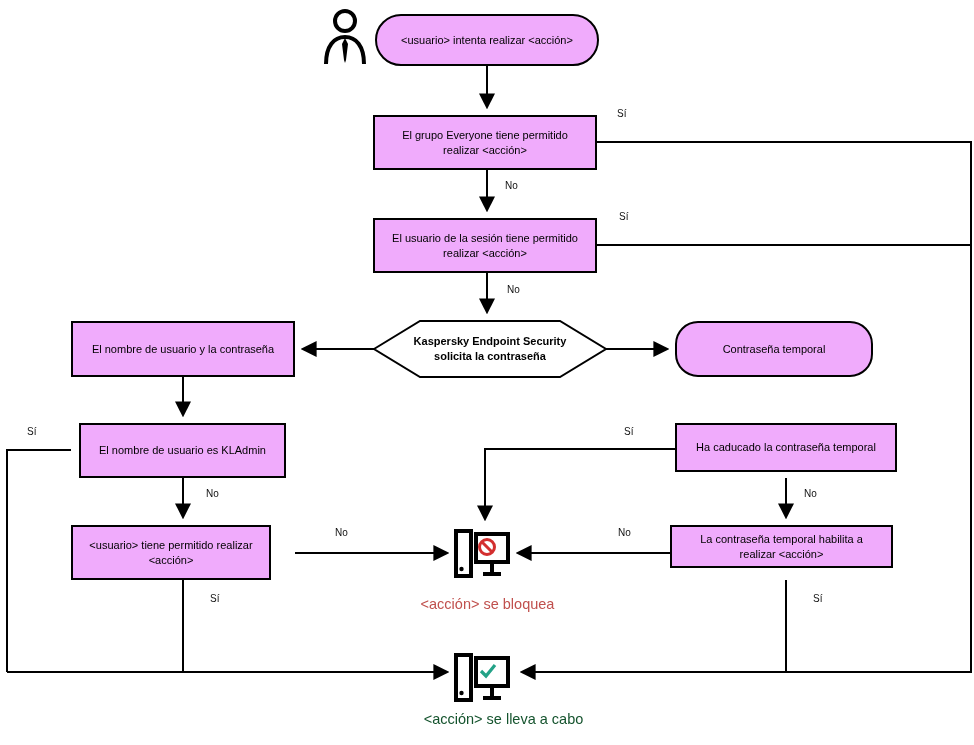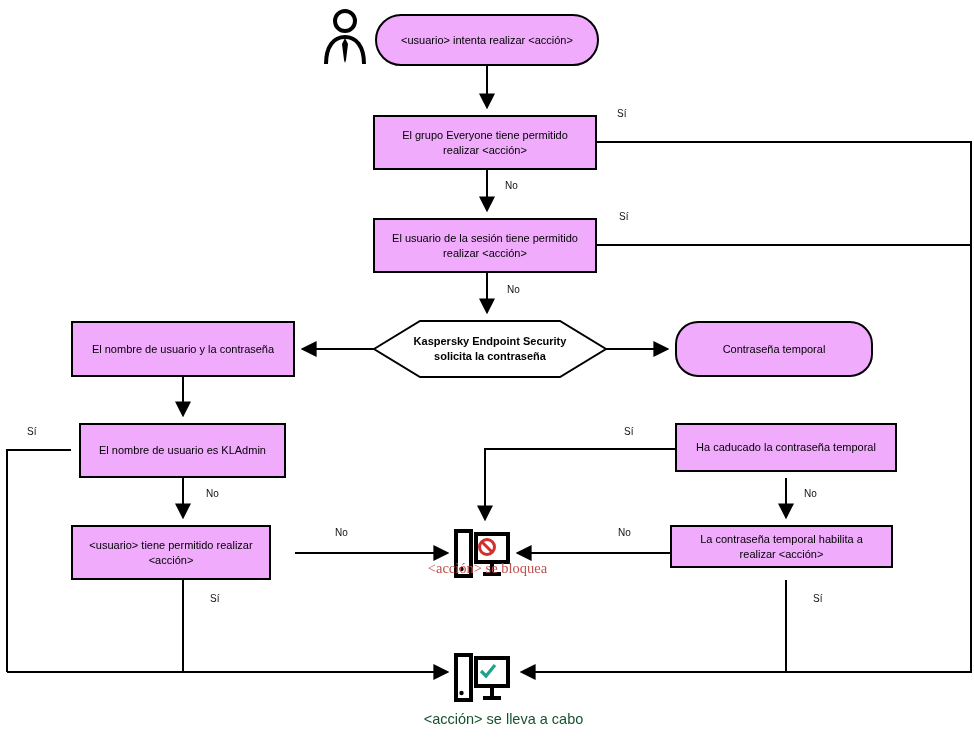--- a/index.html
+++ b/index.html
@@ -134,21 +134,21 @@
     <rect x="4" y="7" width="15" height="45" fill="#fff" stroke="#000" stroke-width="4"></rect>
     <circle cx="9.5" cy="45" r="2.2" fill="#000"></circle>
     <rect x="24" y="10" width="32" height="28" fill="#fff" stroke="#000" stroke-width="4"></rect>
     <line x1="40" y1="40" x2="40" y2="48" stroke="#000" stroke-width="4"></line>
     <line x1="31" y1="50" x2="49" y2="50" stroke="#000" stroke-width="4"></line>
     <g>
       <circle cx="35" cy="23" r="7.5" fill="#fff" stroke="#d32f2f" stroke-width="3"></circle>
       <line x1="30" y1="18" x2="40" y2="28" stroke="#d32f2f" stroke-width="3"></line>
     </g>
   </svg>
-  <div class="outcome" style="left:380px;top:560px;width:215px;color:#c0504d;font-family:Liberation Serif, serif;">&lt;acción&gt; se bloquea</div>
+  <div class="outcome" style="left:380px;top:596px;width:215px;color:#c0504d;">&lt;acción&gt; se bloquea</div>
 
   <svg class="layer" style="left:452px;top:648px;" width="60" height="62" viewBox="0 0 60 62">
     <rect x="4" y="7" width="15" height="45" fill="#fff" stroke="#000" stroke-width="4"></rect>
     <circle cx="9.5" cy="45" r="2.2" fill="#000"></circle>
     <rect x="24" y="10" width="32" height="28" fill="#fff" stroke="#000" stroke-width="4"></rect>
     <line x1="40" y1="40" x2="40" y2="48" stroke="#000" stroke-width="4"></line>
     <line x1="31" y1="50" x2="49" y2="50" stroke="#000" stroke-width="4"></line>
     <g>
       <path d="M29,23 l5,5 l9,-11" fill="none" stroke="#23a287" stroke-width="3.2"></path>
     </g>

